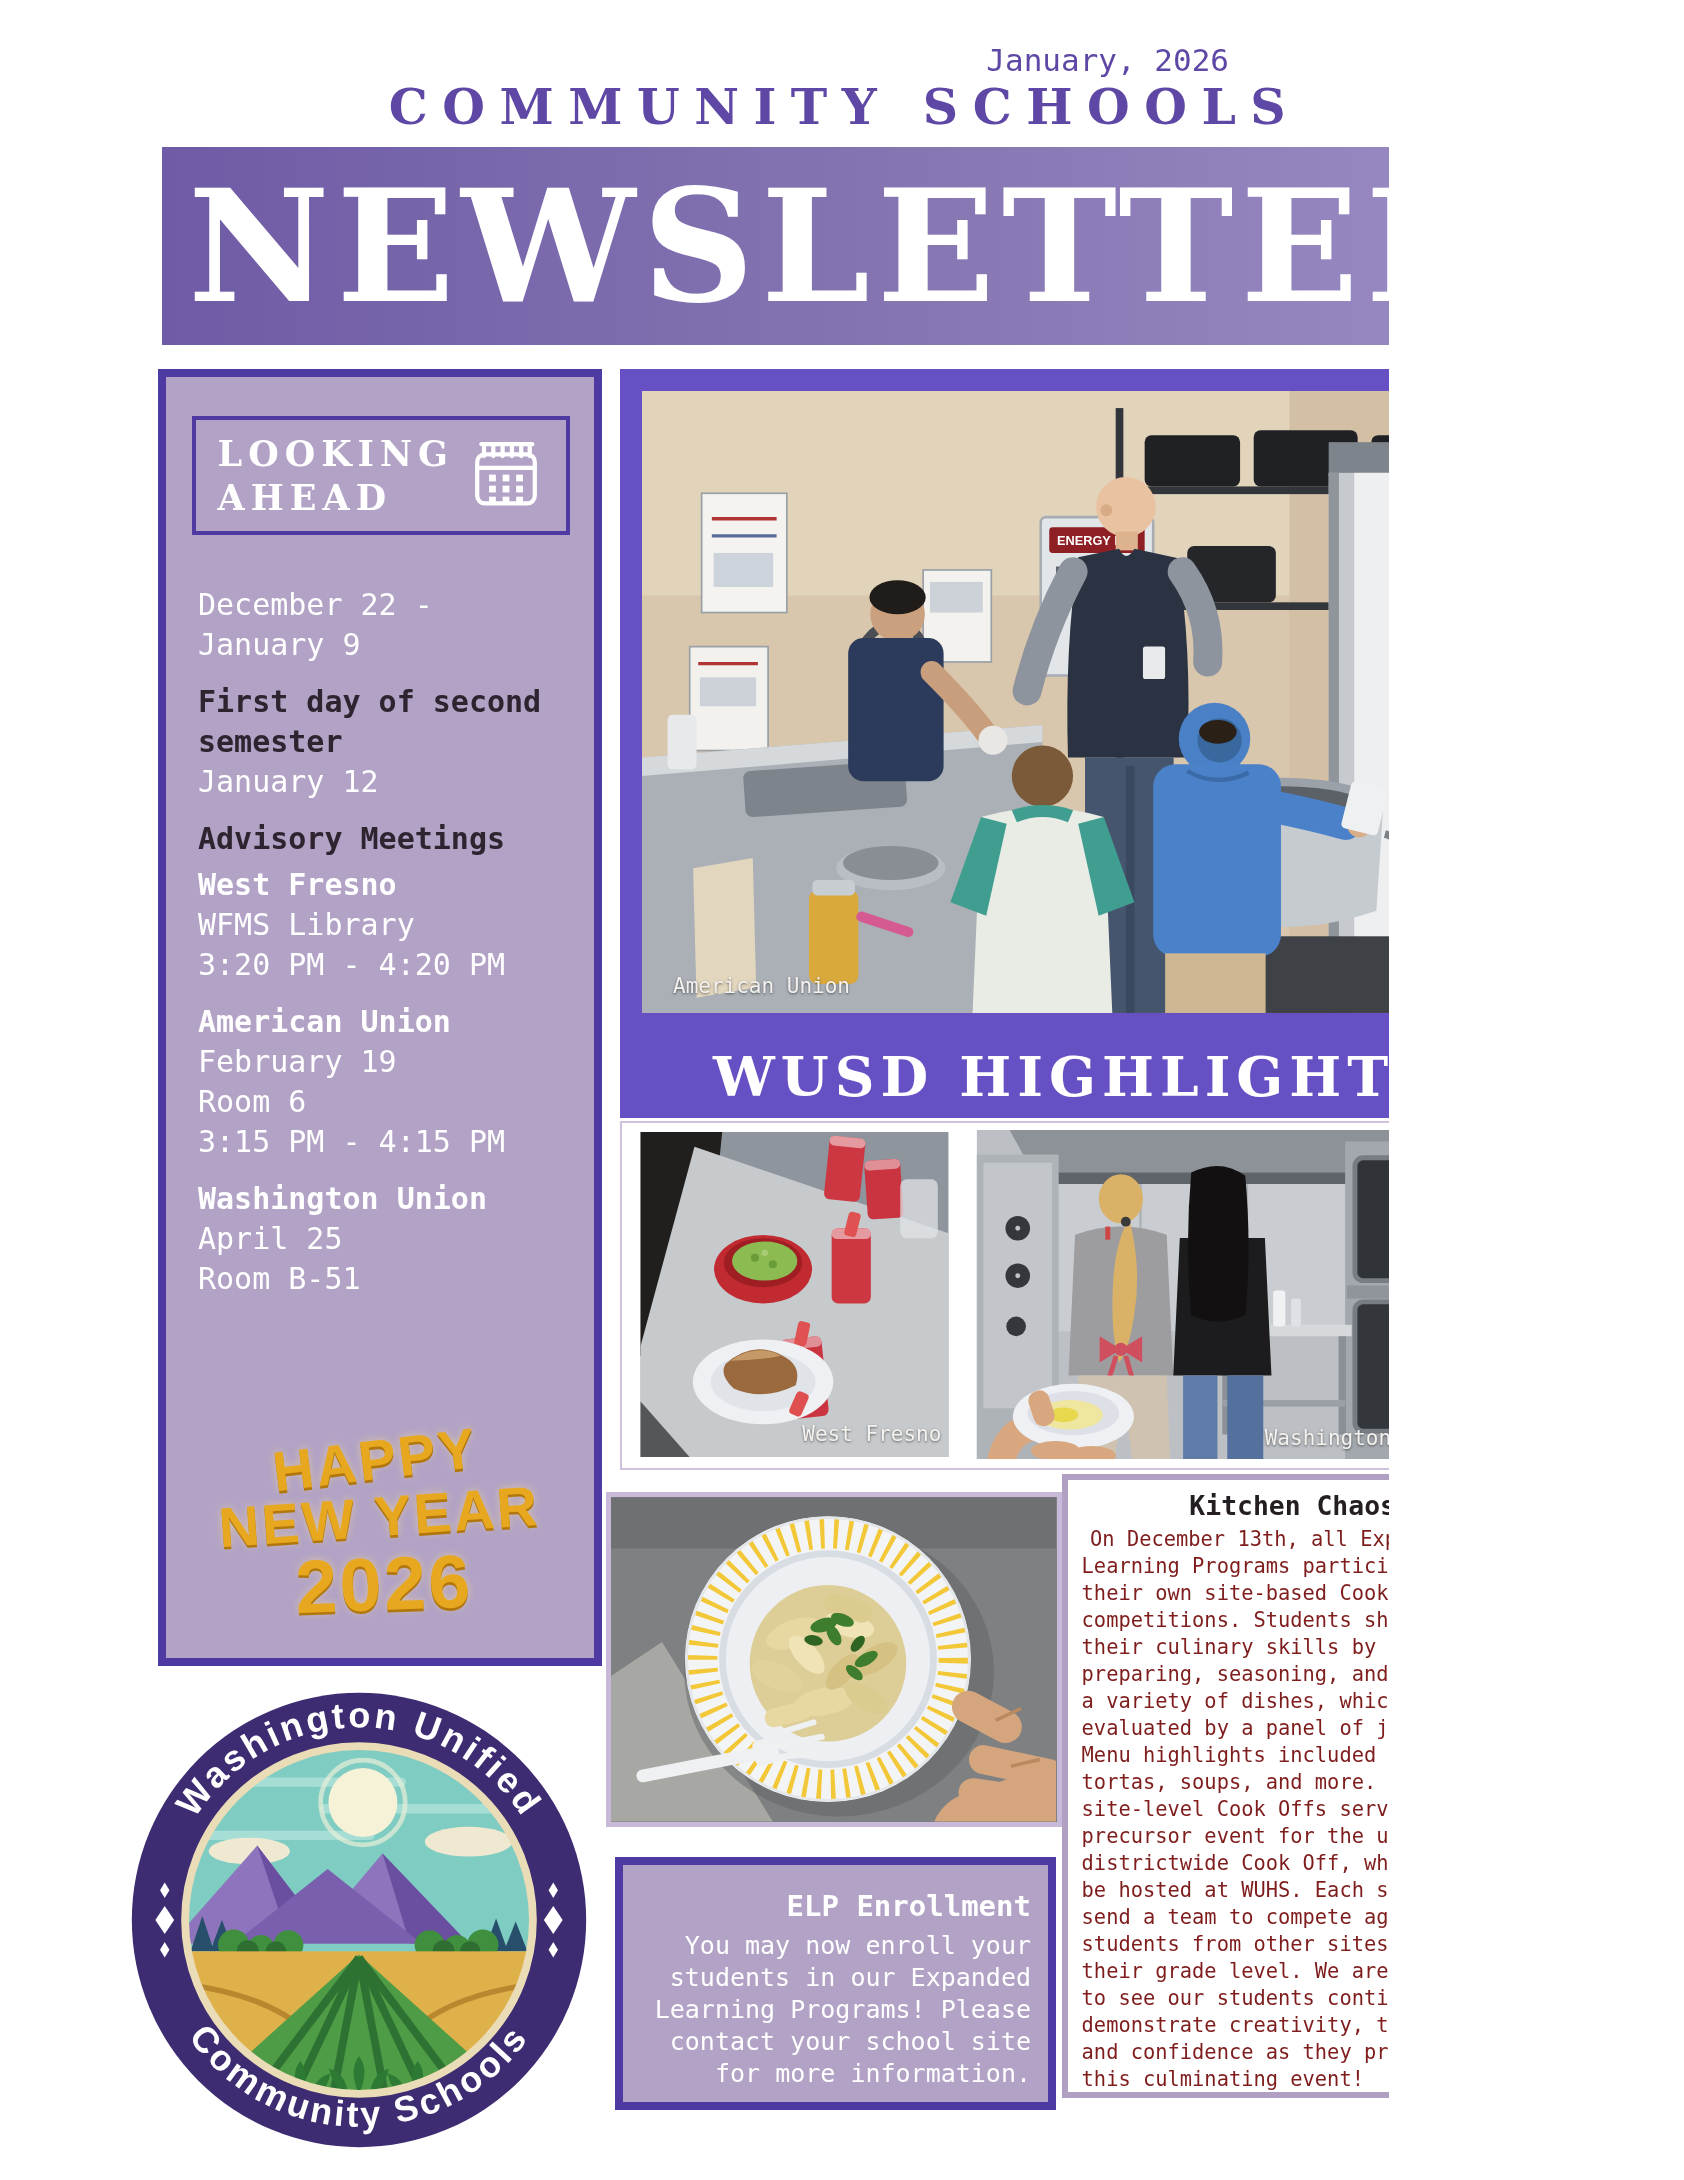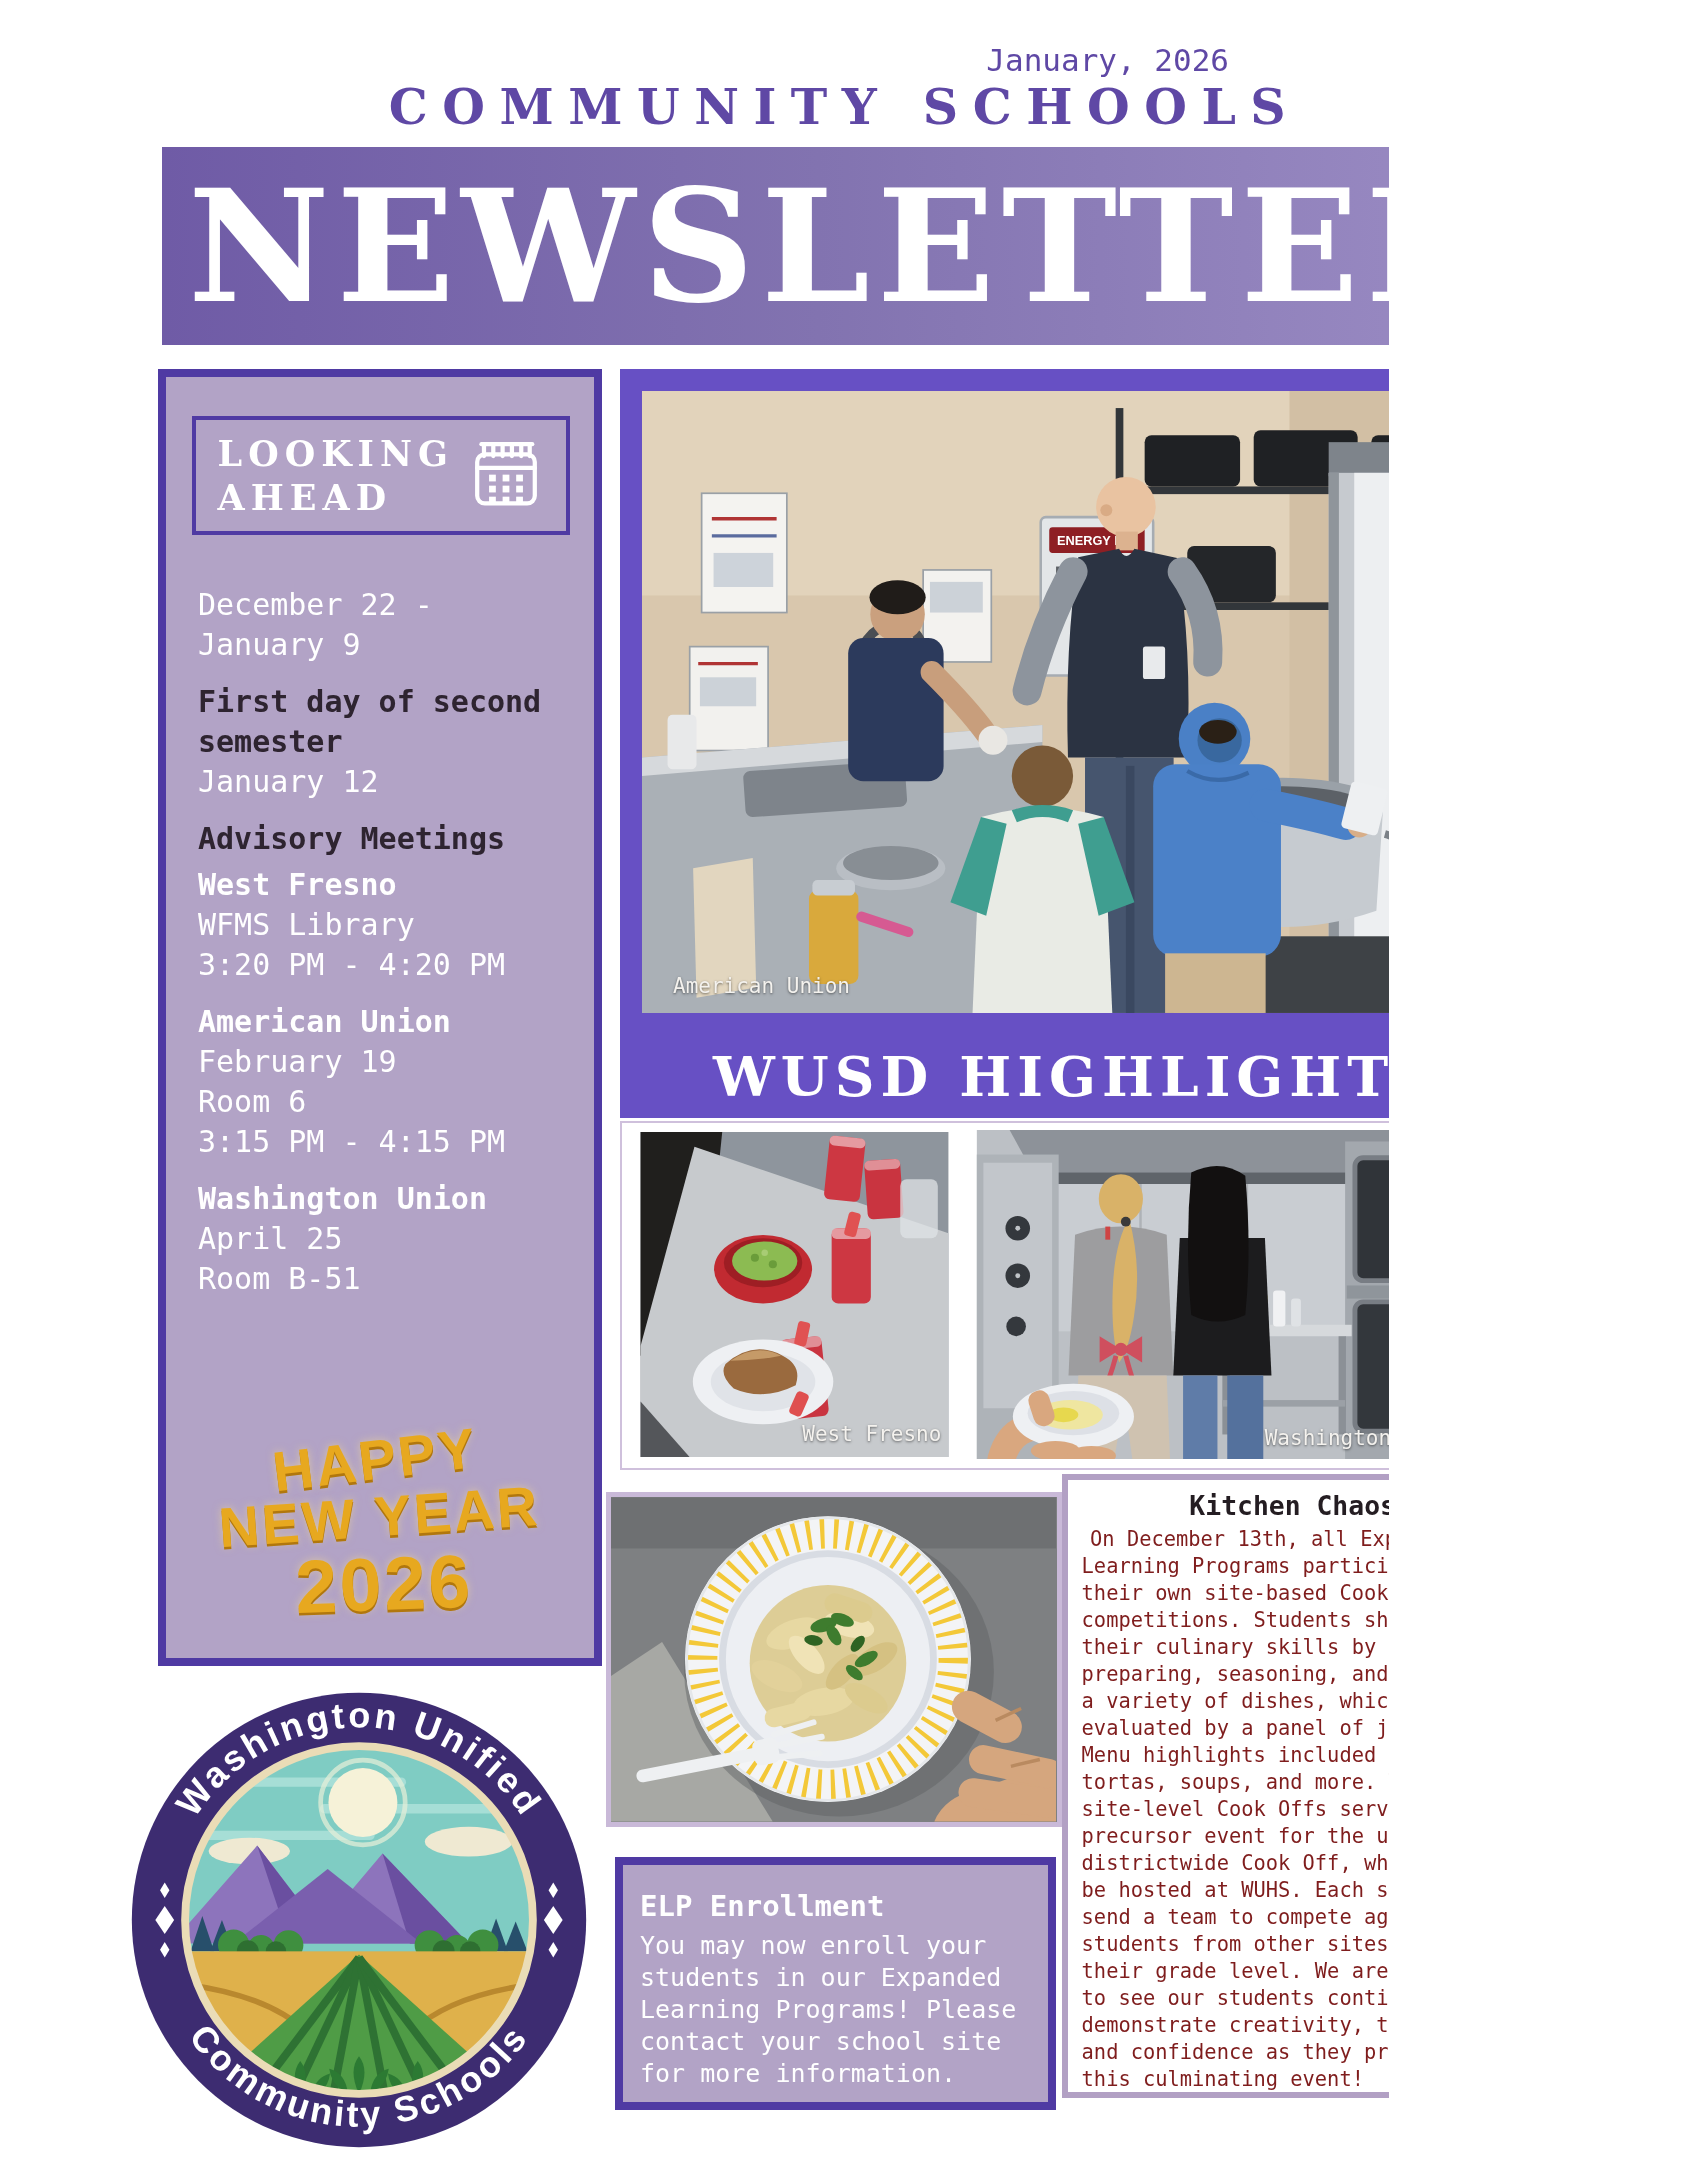--- a/index.html
+++ b/index.html
@@ -58,21 +58,21 @@
   .cap-wf{right:13.6px;bottom:10.2px;}
   .cap-wu{right:51px;bottom:8.5px;}
   .pasta-fig{position:absolute;left:606px;top:1492px;width:456px;height:335px;
     border:5.1px solid #c9b9d8;box-sizing:border-box;background:#7e8082;}
   .article{position:absolute;left:1062px;top:1474px;width:463px;height:624px;background:#ffffff;
     border:6px solid #b2a0c4;box-sizing:border-box;padding:10.2px 15.3px 0 13.6px;}
   .article h3{margin:0 0 5.1px 0;text-align:center;
     font-family:"DejaVu Sans Mono",monospace;font-weight:bold;font-size:26.4px;color:#241d22;}
   .article p{margin:0;font:20.4px/27px "DejaVu Sans Mono",monospace;color:#7f1d1d;text-indent:8.5px;}
   .elp{position:absolute;left:615px;top:1857px;width:441px;height:253px;background:#b2a3c6;
-    border:8.5px solid #4f3aa3;box-sizing:border-box;text-align:left;padding:24px 17px 0 17px;}
+    border:8.5px solid #4f3aa3;box-sizing:border-box;text-align:right;padding:24px 17px 0 17px;}
   .elp h4{margin:0 0 6.8px 0;font-family:"DejaVu Sans Mono",monospace;font-weight:bold;
     font-size:29px;color:#ffffff;}
   .elp p{margin:0;font:25px/32px "DejaVu Sans Mono",monospace;color:#ffffff;}
 
   .logo{position:absolute;left:124px;top:1685px;width:470px;height:470px;}
 </style>
 </head>
 <body>
 
 <div class="page">

